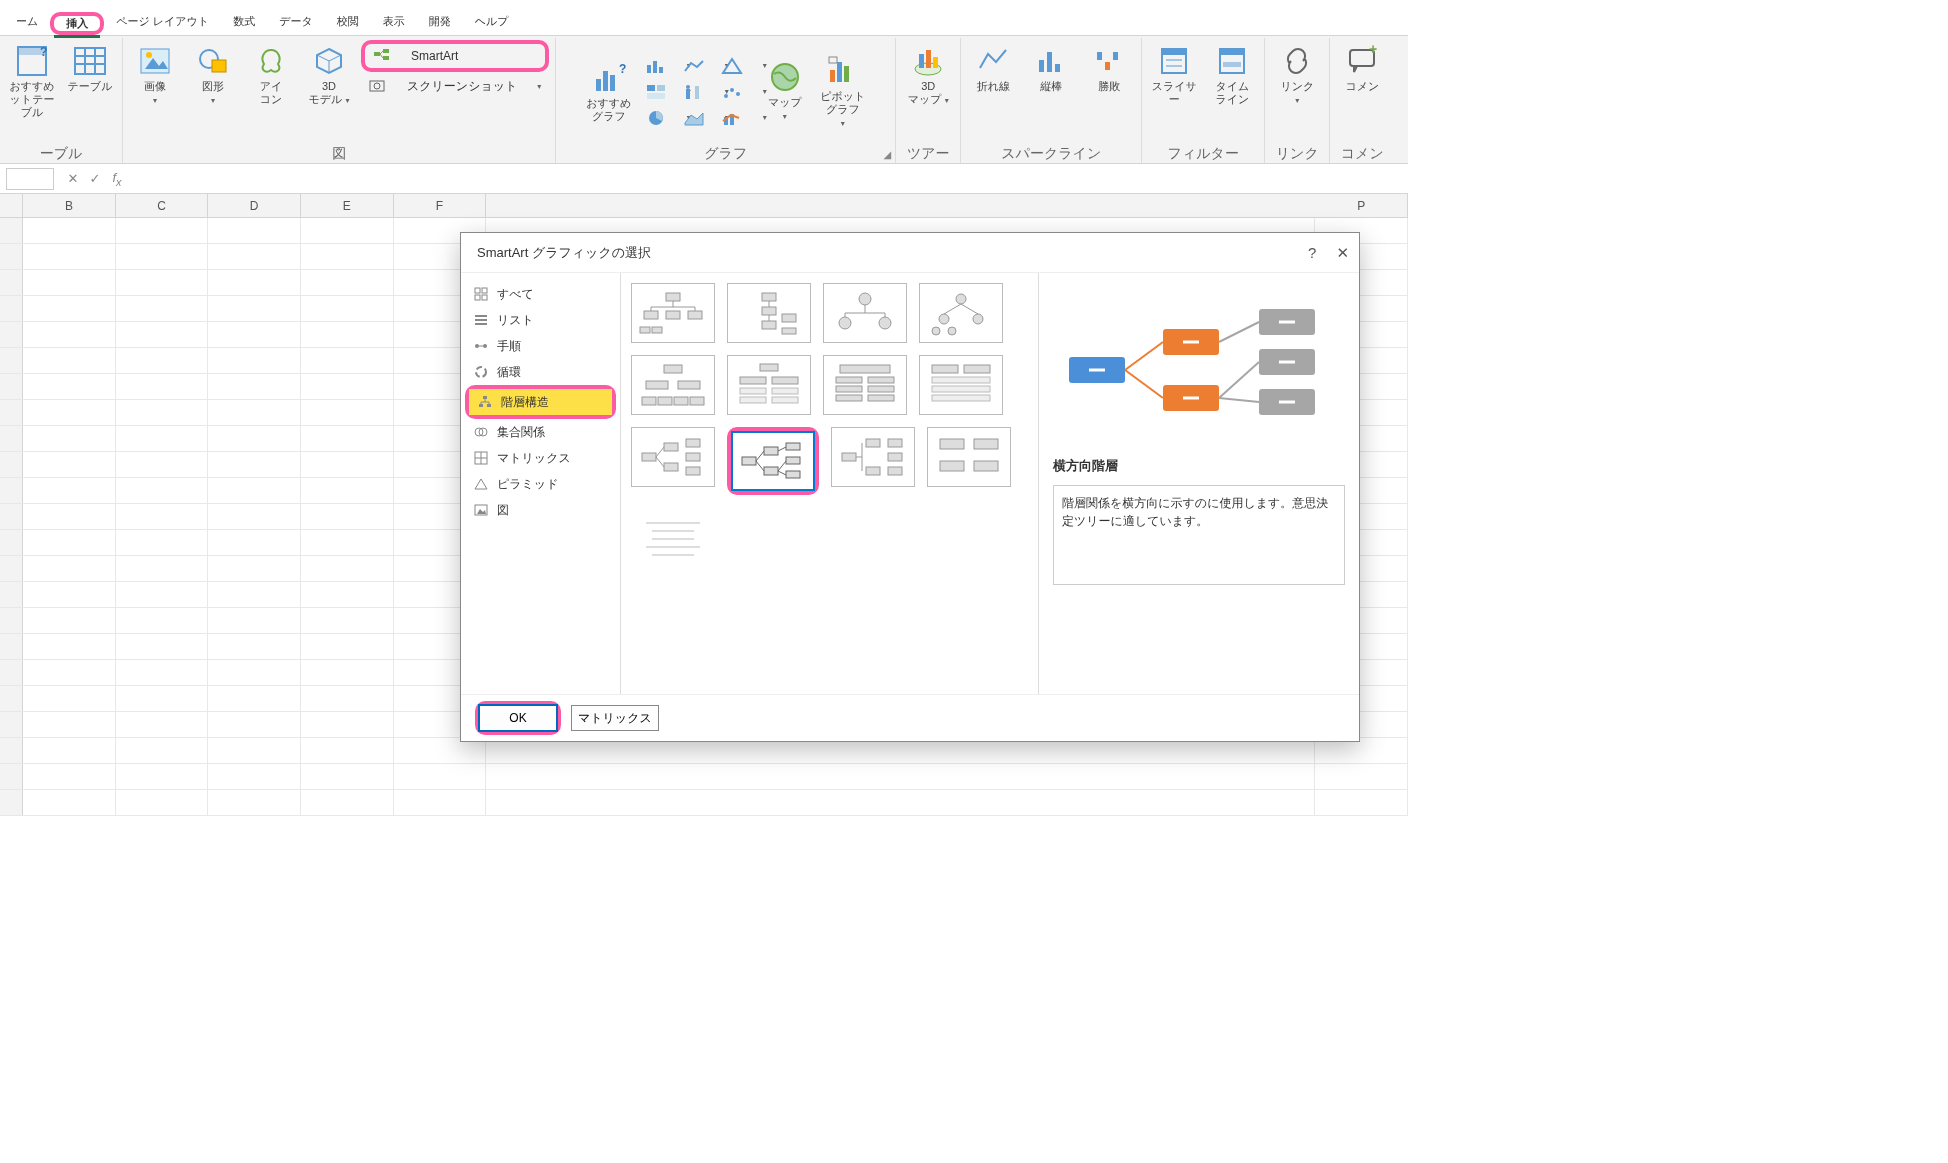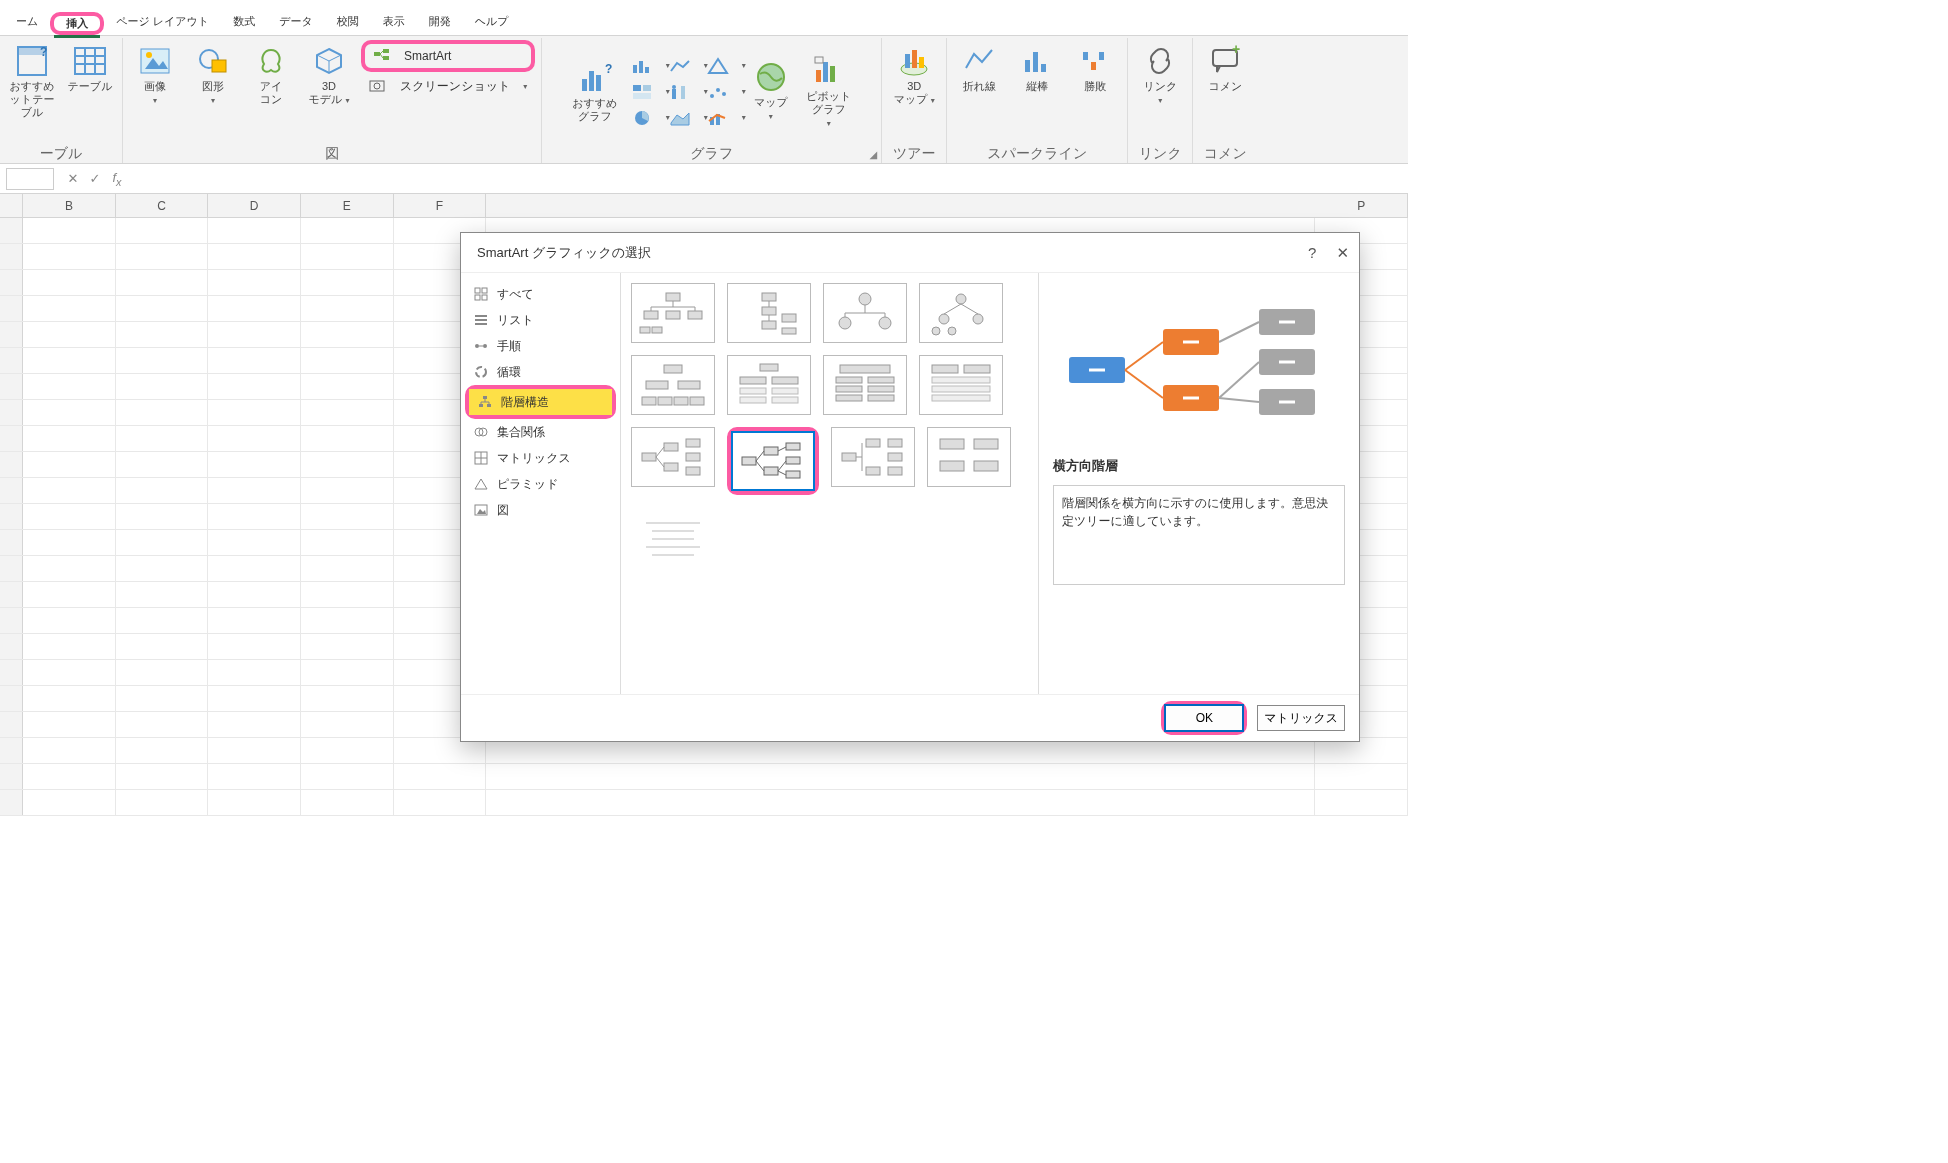--- a/index.html
+++ b/index.html
@@ -19,21 +19,21 @@
   .ribbon { height:128px; background:#f3f3f3; border-bottom:1px solid #d4d4d4; display:flex; align-items:stretch; padding:2px 0 0 0; }
   .group { display:flex; flex-direction:column; align-items:center; justify-content:space-between; padding:2px 6px 0 6px; border-right:1px solid #dcdcdc; }
   .group-controls { display:flex; align-items:flex-start; gap:6px; flex:1; }
   .group-label { font-size:14px; color:#666; padding:2px 0 3px 0; height:20px; }
   .rbtn { display:flex; flex-direction:column; align-items:center; justify-content:flex-start; width:52px; gap:2px; padding:4px 2px; cursor:pointer; }
   .rbtn svg { display:block; }
   .rbtn .lbl { font-size:11px; text-align:center; line-height:13px; color:#444; }
   .caret { font-size:8px; color:#666; }
 
   .small-row { display:flex; flex-direction:column; gap:2px; }
-  .sbtn { display:flex; align-items:center; gap:13px; height:24px; padding:0 8px; cursor:pointer; font-size:12px; white-space:nowrap; }
+  .sbtn { display:flex; align-items:center; gap:20px; height:24px; padding:0 8px; cursor:pointer; font-size:12px; white-space:nowrap; }
   .sbtn svg { flex:0 0 auto; }
 
   
   .fbar { height:30px; border-bottom:1px solid #d4d4d4; display:flex; align-items:center; padding-left:6px; background:#fff; }
   .namebox { width:48px; border:1px solid #ccc; height:22px; margin-right:8px; }
   .fbar-ico { width:22px; text-align:center; color:#888; font-size:13px; }
   .fbar-ico.fx { font-style:italic; color:#888; }
 
   
   .sheet { position:relative; background:#fff; }
@@ -59,21 +59,21 @@
   .gal-row { display:flex; gap:12px; margin-bottom:12px; }
   .thumb { width:84px; height:60px; border:1px solid #bbb; display:flex; align-items:center; justify-content:center; background:#fff; cursor:pointer; }
   .thumb.sel { outline:2px solid #0078d4; outline-offset:-2px; }
   .thumb svg { display:block; }
 
   .preview { width:320px; padding:14px; display:flex; flex-direction:column; gap:10px; }
   .preview svg { display:block; margin:12px auto 8px auto; }
   .preview .ptitle { font-weight:bold; font-size:13px; }
   .preview .pdesc { border:1px solid #ccc; padding:8px; font-size:12px; line-height:1.5; height:100px; }
 
-  .dialog-foot { height:46px; display:flex; align-items:center; justify-content:flex-end; gap:10px; padding:0 14px; }
+  .dialog-foot { height:46px; display:flex; align-items:center; gap:10px; padding:0 14px; }
   .dbtn { min-width:78px; height:26px; border:1px solid #888; background:#fdfdfd; font-size:12px; cursor:pointer; }
   .dbtn.primary { border:1px solid #0067c0; outline:1px solid #0067c0; }
 
   .dlg-launch { font-size:10px; color:#888; position:absolute; right:4px; bottom:3px; }
   .group { position:relative; }
 </style>
 </head>
 <body>
 
 <div class="window">
@@ -310,20 +310,42 @@
               <rect x="5" y="8" width="5" height="8" fill="#5b9bd5"></rect>
               <rect x="13" y="18" width="5" height="8" fill="#ed7d31"></rect>
               <rect x="21" y="8" width="5" height="8" fill="#5b9bd5"></rect>
             </svg>
           <span class="lbl">勝敗</span>
         </div>
       </div>
       <div class="group-label">スパークライン</div>
     </div>
 
+    <div class="group">
+      <div class="group-controls">
+        <div class="rbtn">
+          <svg width="34" height="34">
+              <rect x="5" y="5" width="24" height="24" fill="none" stroke="#5b9bd5" stroke-width="2"></rect>
+              <rect x="5" y="5" width="24" height="6" fill="#5b9bd5"></rect>
+              <line x1="9" y1="16" x2="25" y2="16" stroke="#5b9bd5"></line>
+              <line x1="9" y1="22" x2="25" y2="22" stroke="#5b9bd5"></line>
+            </svg>
+          <span class="lbl">スライサー</span>
+        </div>
+        <div class="rbtn">
+          <svg width="34" height="34">
+              <rect x="5" y="5" width="24" height="24" fill="none" stroke="#5b9bd5" stroke-width="2"></rect>
+              <rect x="5" y="5" width="24" height="6" fill="#5b9bd5"></rect>
+              <rect x="8" y="18" width="18" height="5" fill="#5b9bd5" opacity=".5"></rect>
+            </svg>
+          <span class="lbl">タイム<br>ライン</span>
+        </div>
+      </div>
+      <div class="group-label">フィルター</div>
+    </div>
 
     <div class="group">
       <div class="group-controls">
         <div class="rbtn">
           <svg width="34" height="34">
               <path d="M10 20 a7 7 0 0 1 0-10 l3-3 a7 7 0 0 1 10 10 M24 14 a7 7 0 0 1 0 10 l-3 3 a7 7 0 0 1-10-10" fill="none" stroke="#666" stroke-width="2"></path>
             </svg>
           <span class="lbl"><span>リンク</span><br><span class="caret">▾</span></span>
         </div>
       </div>

